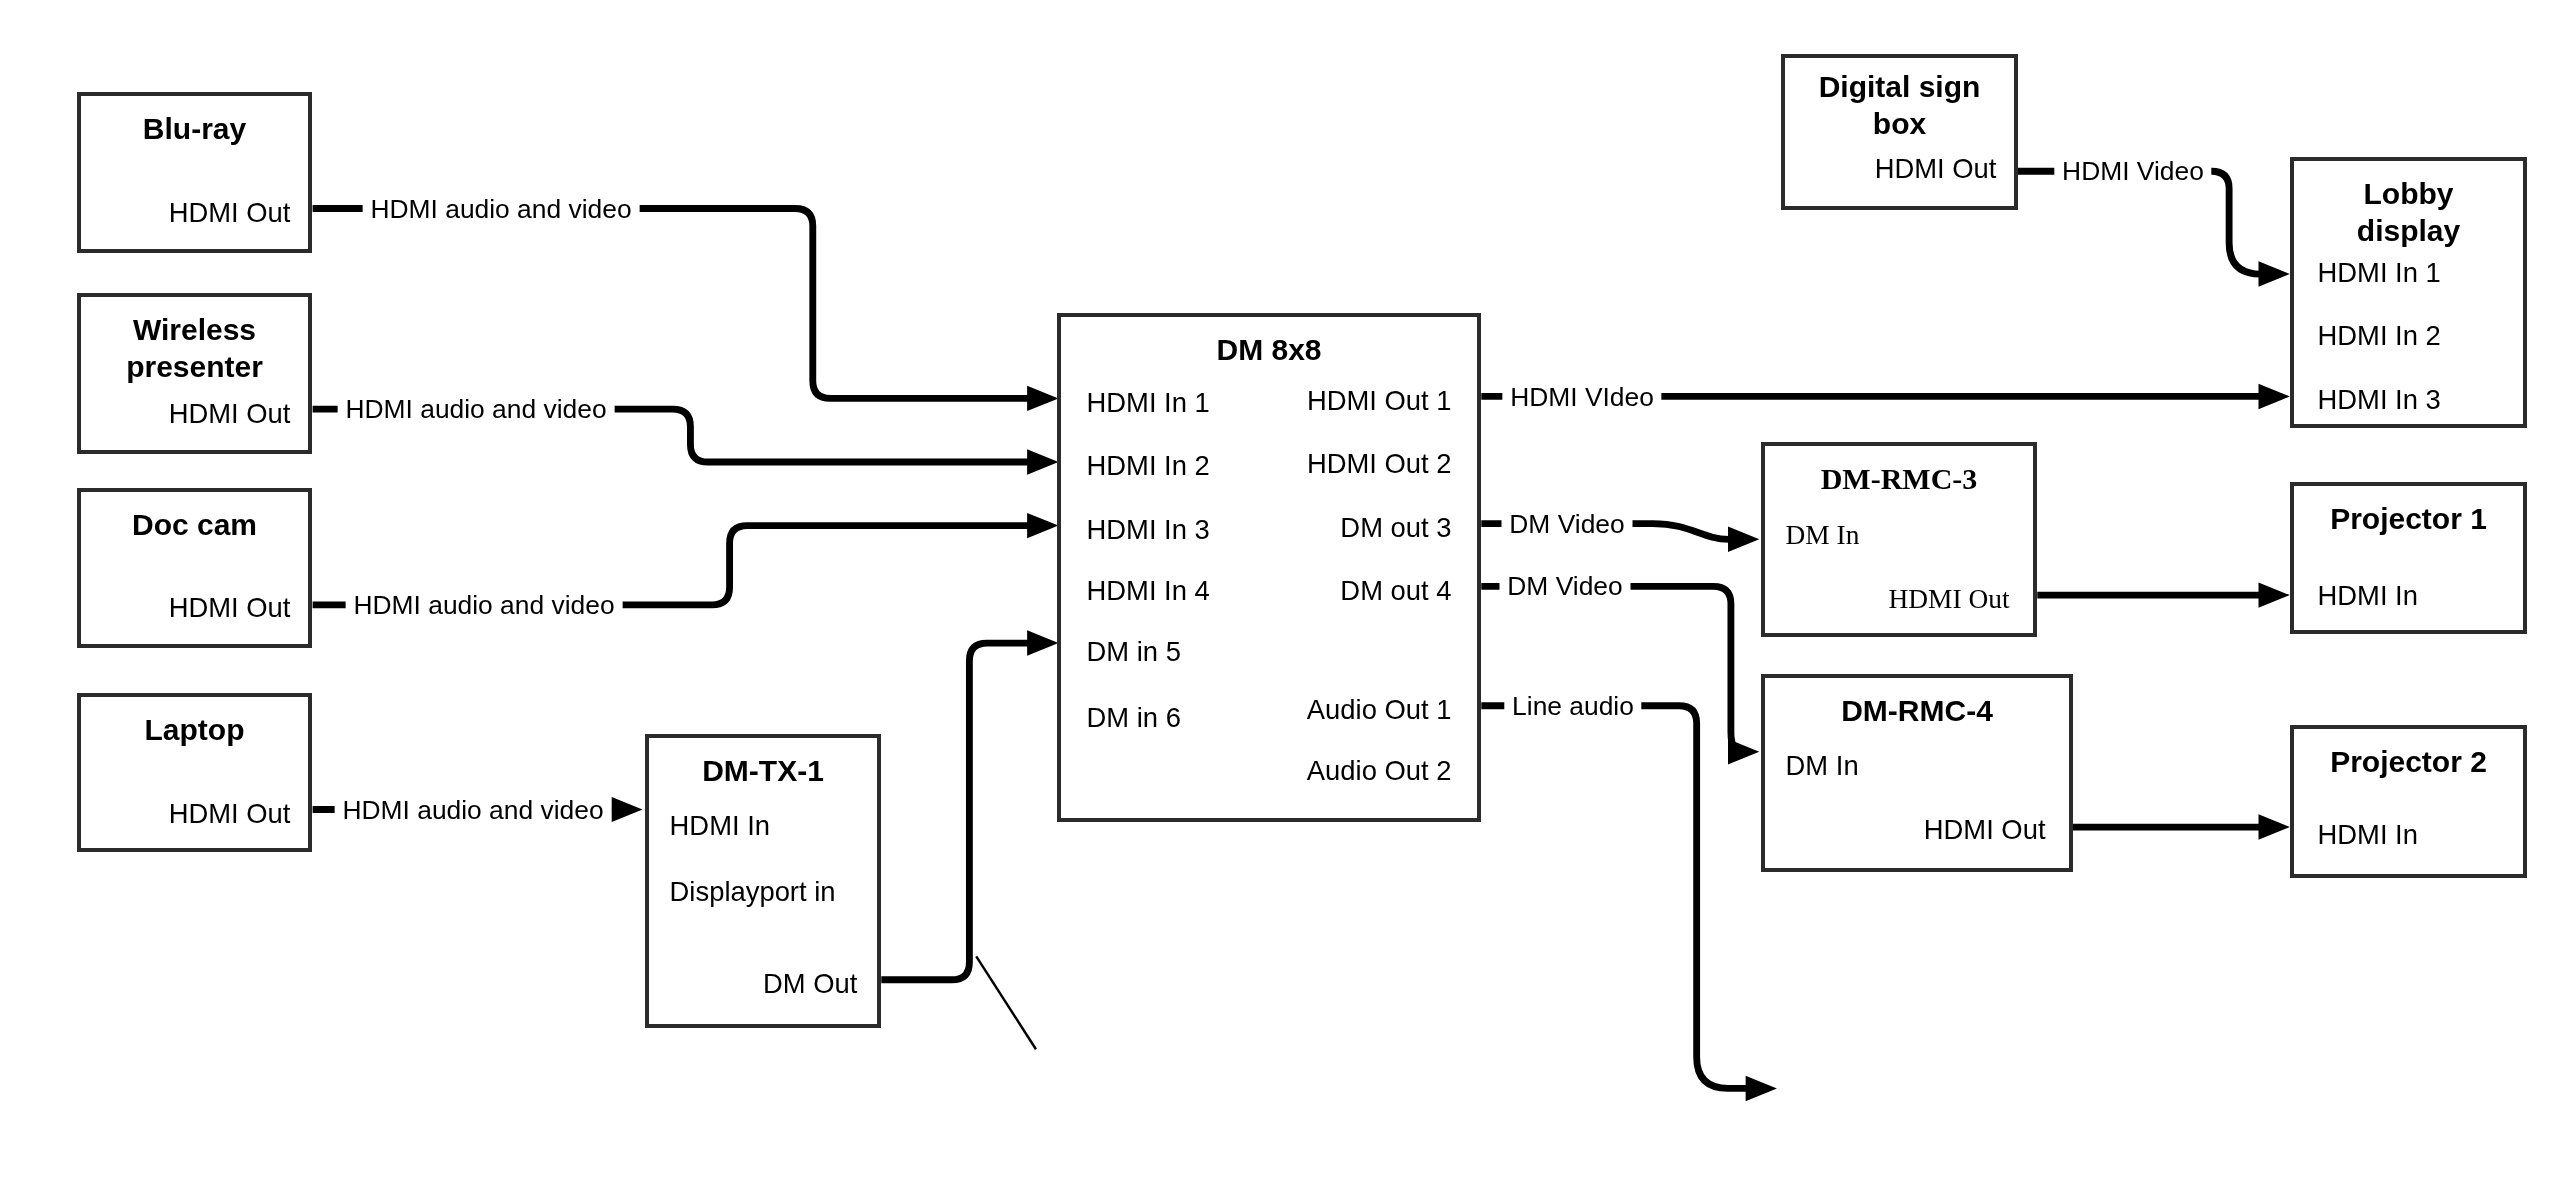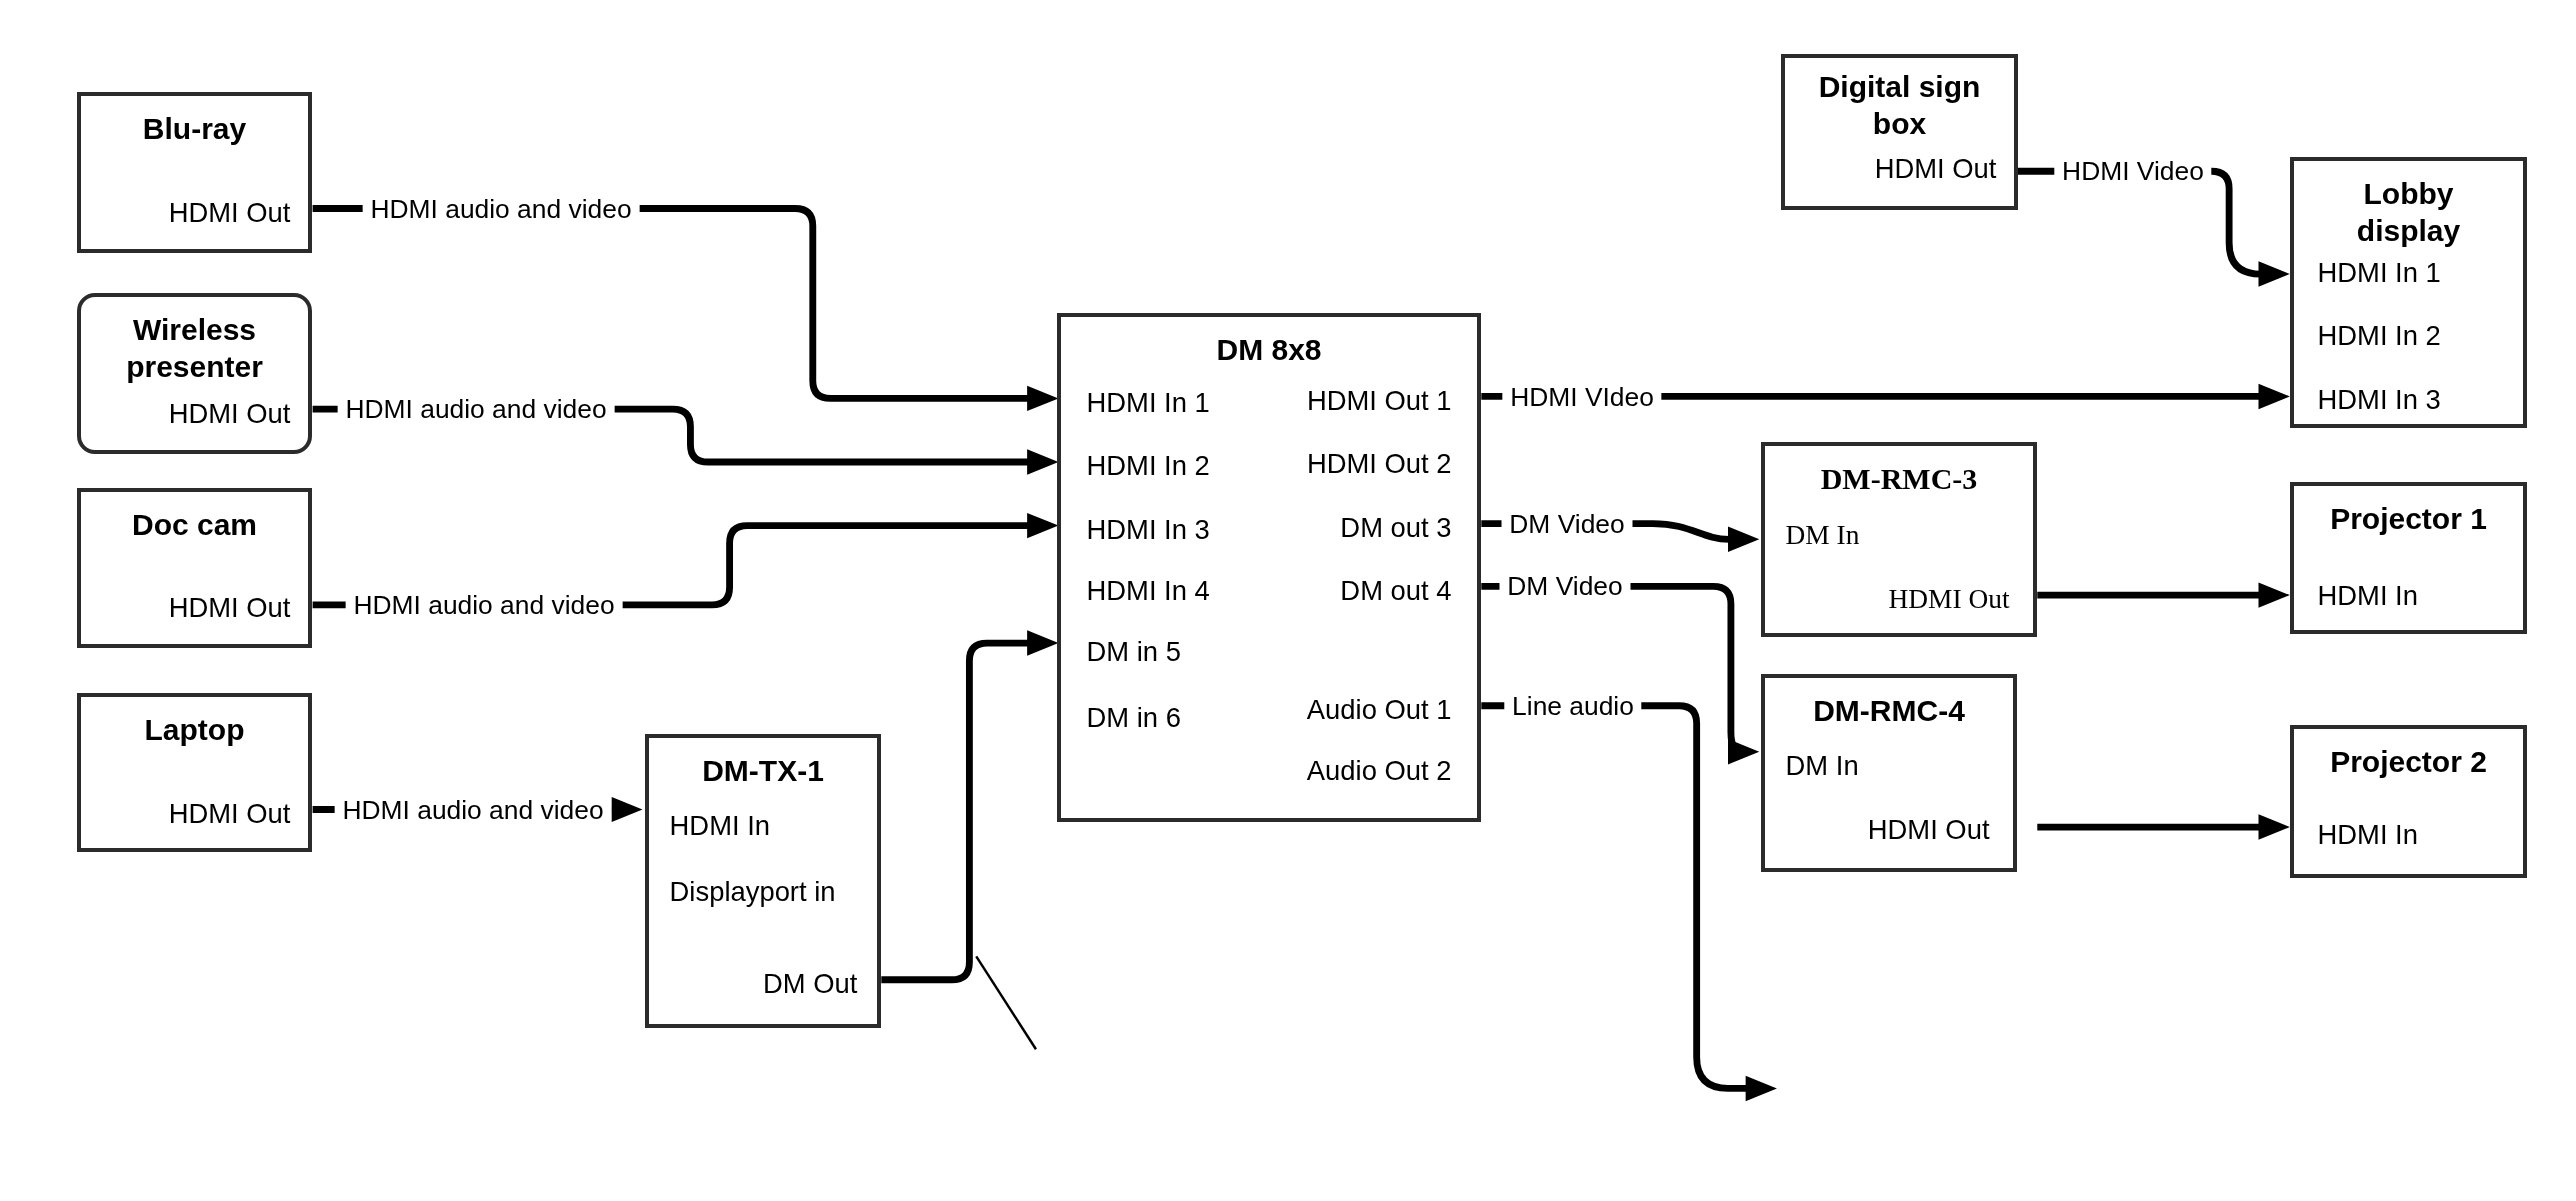--- a/index.html
+++ b/index.html
@@ -151,21 +151,21 @@
       <path class="wire" d="M 2081 845 H 2308"></path>
       <polygon class="head" points="2339,845 2307,832 2307,858"></polygon>
     </g>
   </svg>
 
   <div class="node" style="left:77px; top:92px; width:235px; height:161px;">
     <div class="title">Blu-ray</div>
     <span class="port right" style="right:17.6px; top:101px;">HDMI Out</span>
   </div>
 
-  <div class="node" style="left:77px; top:293px; width:235px; height:161px;border-radius:18px;">
+  <div class="node" style="left:77px; top:293px; width:235px; height:161px;">
     <div class="title">Wireless
 presenter</div>
     <span class="port right" style="right:17.6px; top:101px;">HDMI Out</span>
   </div>
 
   <div class="node" style="left:77px; top:488px; width:235px; height:160px;">
     <div class="title">Doc cam</div>
     <span class="port right" style="right:17.6px; top:100px;">HDMI Out</span>
   </div>
 
@@ -215,21 +215,21 @@
     <div class="title">DM-RMC-3</div>
     <span class="port left" style="left:20.6px; top:74px;">DM In</span>
     <span class="port right" style="right:23.5px; top:138px;">HDMI Out</span>
   </div>
 
   <div class="node" style="left:2290px; top:482px; width:237px; height:152px;">
     <div class="title">Projector 1</div>
     <span class="port left" style="left:23.5px; top:94px;">HDMI In</span>
   </div>
 
-  <div class="node" style="left:1761px; top:674px; width:256px; height:198px;">
+  <div class="node" style="left:1761px; top:674px; width:312px; height:198px;">
     <div class="title">DM-RMC-4</div>
     <span class="port left" style="left:20.6px; top:72px;">DM In</span>
     <span class="port right" style="right:23.5px; top:136px;">HDMI Out</span>
   </div>
 
   <div class="node" style="left:2290px; top:725px; width:237px; height:153px;">
     <div class="title">Projector 2</div>
     <span class="port left" style="left:23.5px; top:90px;">HDMI In</span>
   </div>
 

